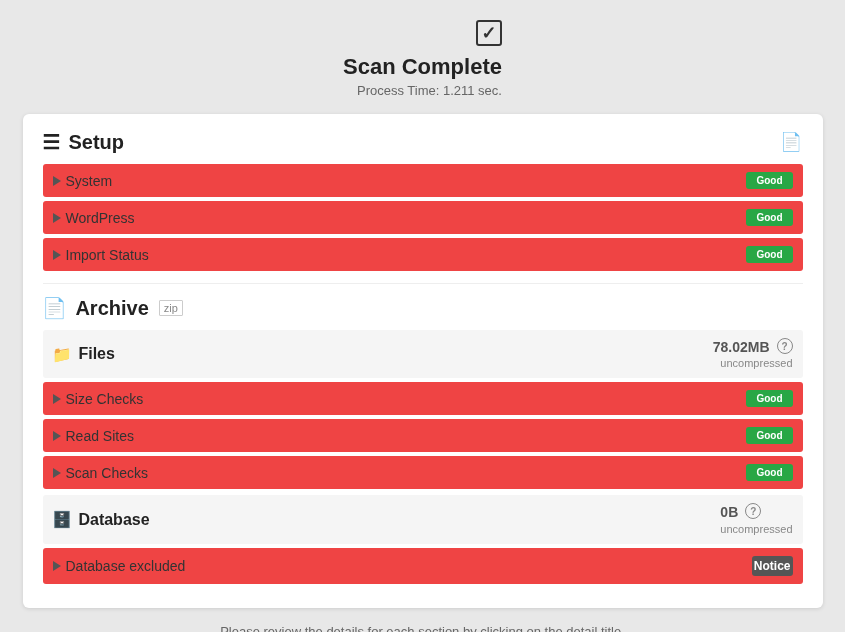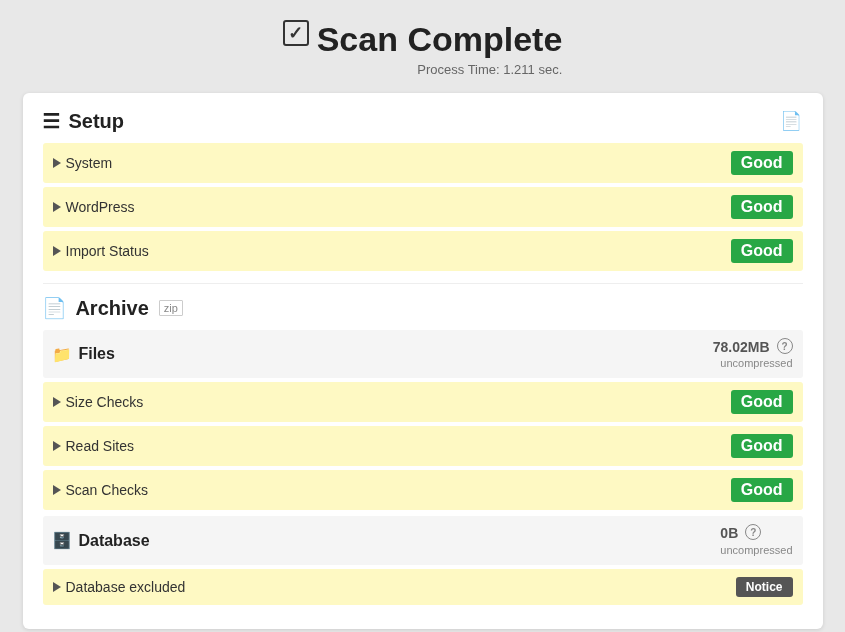--- a/index.html
+++ b/index.html
@@ -15,26 +15,27 @@
       padding: 20px;
     }
 
     .page-header {
       text-align: center;
       margin-bottom: 16px;
     }
 
     .page-title-row {
       display: flex;
-      align-items: flex-start;
+      align-items: flex-end;
       justify-content: center;
       gap: 8px;
-      font-size: 34px;
+      font-size: 22px;
       font-weight: 700;
       color: #222;
+      flex-direction: column;
     }
 
     .checkbox-icon {
       width: 26px;
       height: 26px;
       border: 2px solid #333;
       border-radius: 3px;
       display: flex;
       align-items: center;
       justify-content: center;
@@ -98,21 +99,21 @@
     .export-icon {
       font-size: 18px;
       color: #555;
       cursor: pointer;
     }
 
     .row-item {
       display: flex;
       align-items: center;
       justify-content: space-between;
-      background: #fef9c3;
+      background: #ef4444;
       border-radius: 3px;
       padding: 8px 10px;
       margin-bottom: 4px;
       cursor: pointer;
     }
 
     .row-label {
       display: flex;
       align-items: center;
       gap: 5px;
@@ -127,32 +128,32 @@
       border-top: 5px solid transparent;
       border-bottom: 5px solid transparent;
       border-left: 8px solid #555;
       display: inline-block;
       flex-shrink: 0;
     }
 
     .badge-good {
       background: #28a745;
       color: #fff;
-      font-size: 16px;
+      font-size: 10px;
       font-weight: 600;
       padding: 3px 10px;
       border-radius: 3px;
     }
 
     .badge-notice {
       background: #555;
       color: #fff;
       font-size: 12px;
       font-weight: 600;
-      padding: 3px 10px;
+      padding: 3px 2px;
       border-radius: 3px;
     }
 
     .section-divider {
       border: none;
       border-top: 1px solid #eee;
       margin: 12px 0;
     }
 
     .subsection-header {

